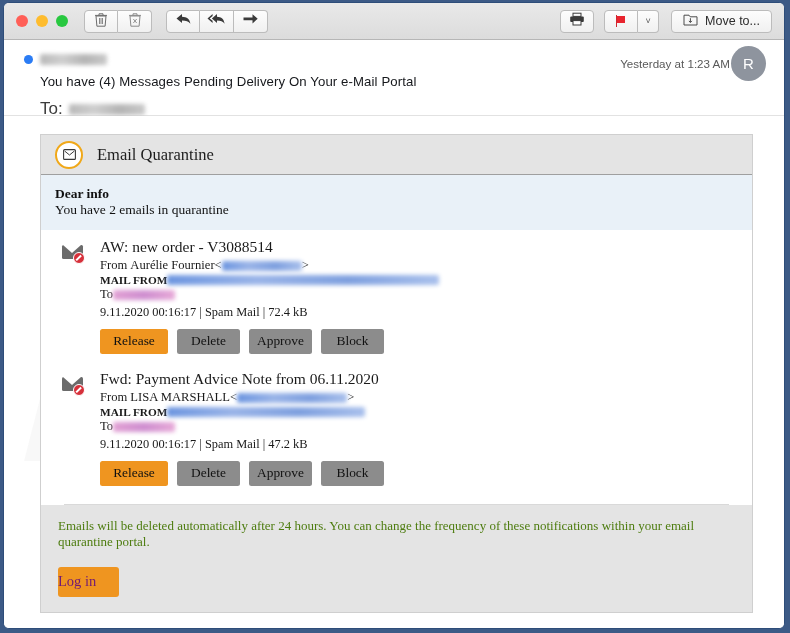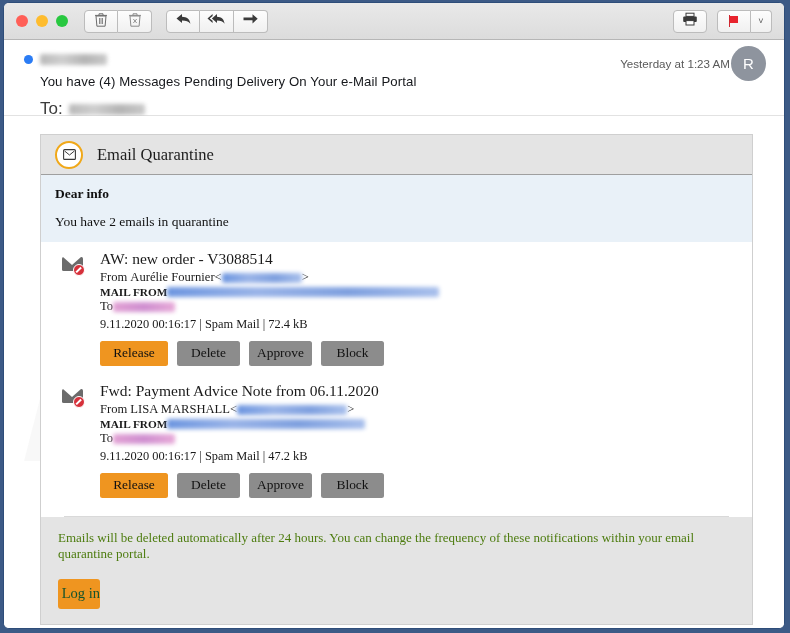--- a/index.html
+++ b/index.html
@@ -224,21 +224,20 @@
   .greet {
     font-family: "Liberation Serif", serif;
     font-weight: bold;
     font-size: 13.5px;
     color: #111;
   }
   .count-line {
     font-family: "Liberation Serif", serif;
     font-size: 13.5px;
     color: #111;
-    margin-top: 12px;
   }
 
   .mail-list { background: #fff; }
   .mail-item {
     display: flex;
     padding: 8px 0 4px 21px;
   }
   .env-icon {
     width: 22px; height: 22px;
     position: relative;
@@ -342,27 +341,27 @@
     padding: 13px 0 15px 17px;
   }
   .foot-text {
     font-family: Liberation Serif, serif;
     font-size: 13px;
     color: #4d7c0f;
   }
   .login-btn {
     font-family: "Liberation Serif", serif;
     font-size: 14.5px;
-    color: #14532d;
+    color: #701a75;
     background: #ef9520;
     border: none;
     border-radius: 3px;
     padding: 6px 0 7px 0;
-    width: 42px;
-    text-align: right;
+    width: 61px;
+    text-align: left;
     margin-top: 17px;
     display: block;
   }
 </style>
 </head>
 <body>
 
 <div class="window">
 
   <div class="toolbar">
@@ -436,20 +435,31 @@
 
     <div class="btn-group" style="margin-right:12px">
       <div class="tb-btn">
         <span class="flag-glyph"></span>
       </div>
       <div class="tb-btn narrow">
         <span class="chev">˅</span>
       </div>
     </div>
 
+    <div class="btn-group tb-right">
+      <div class="tb-btn wide">
+        <span>
+          <svg width="15" height="14" viewBox="0 0 15 14">
+            <path d="M1 2.2h5l1.2 1.6h6.8v8.2H1V2.2z" fill="none" stroke="#4a4a4a" stroke-width="1"></path>
+            <path d="M7.4 5.2v4.1M5.9 7.9l1.5 1.6 1.5-1.6" fill="none" stroke="#4a4a4a" stroke-width="1"></path>
+          </svg>
+        </span>
+        <span>Move to...</span>
+      </div>
+    </div>
   </div>
 
   <div class="msg-head">
     <div class="sender-row">
       <span class="unread-dot"></span>
       <span class="redact" style="width:67px"></span>
     </div>
     <div class="subject">You have (4) Messages Pending Delivery On Your e-Mail Portal</div>
     <div class="to-row">
       <span>To:</span>

